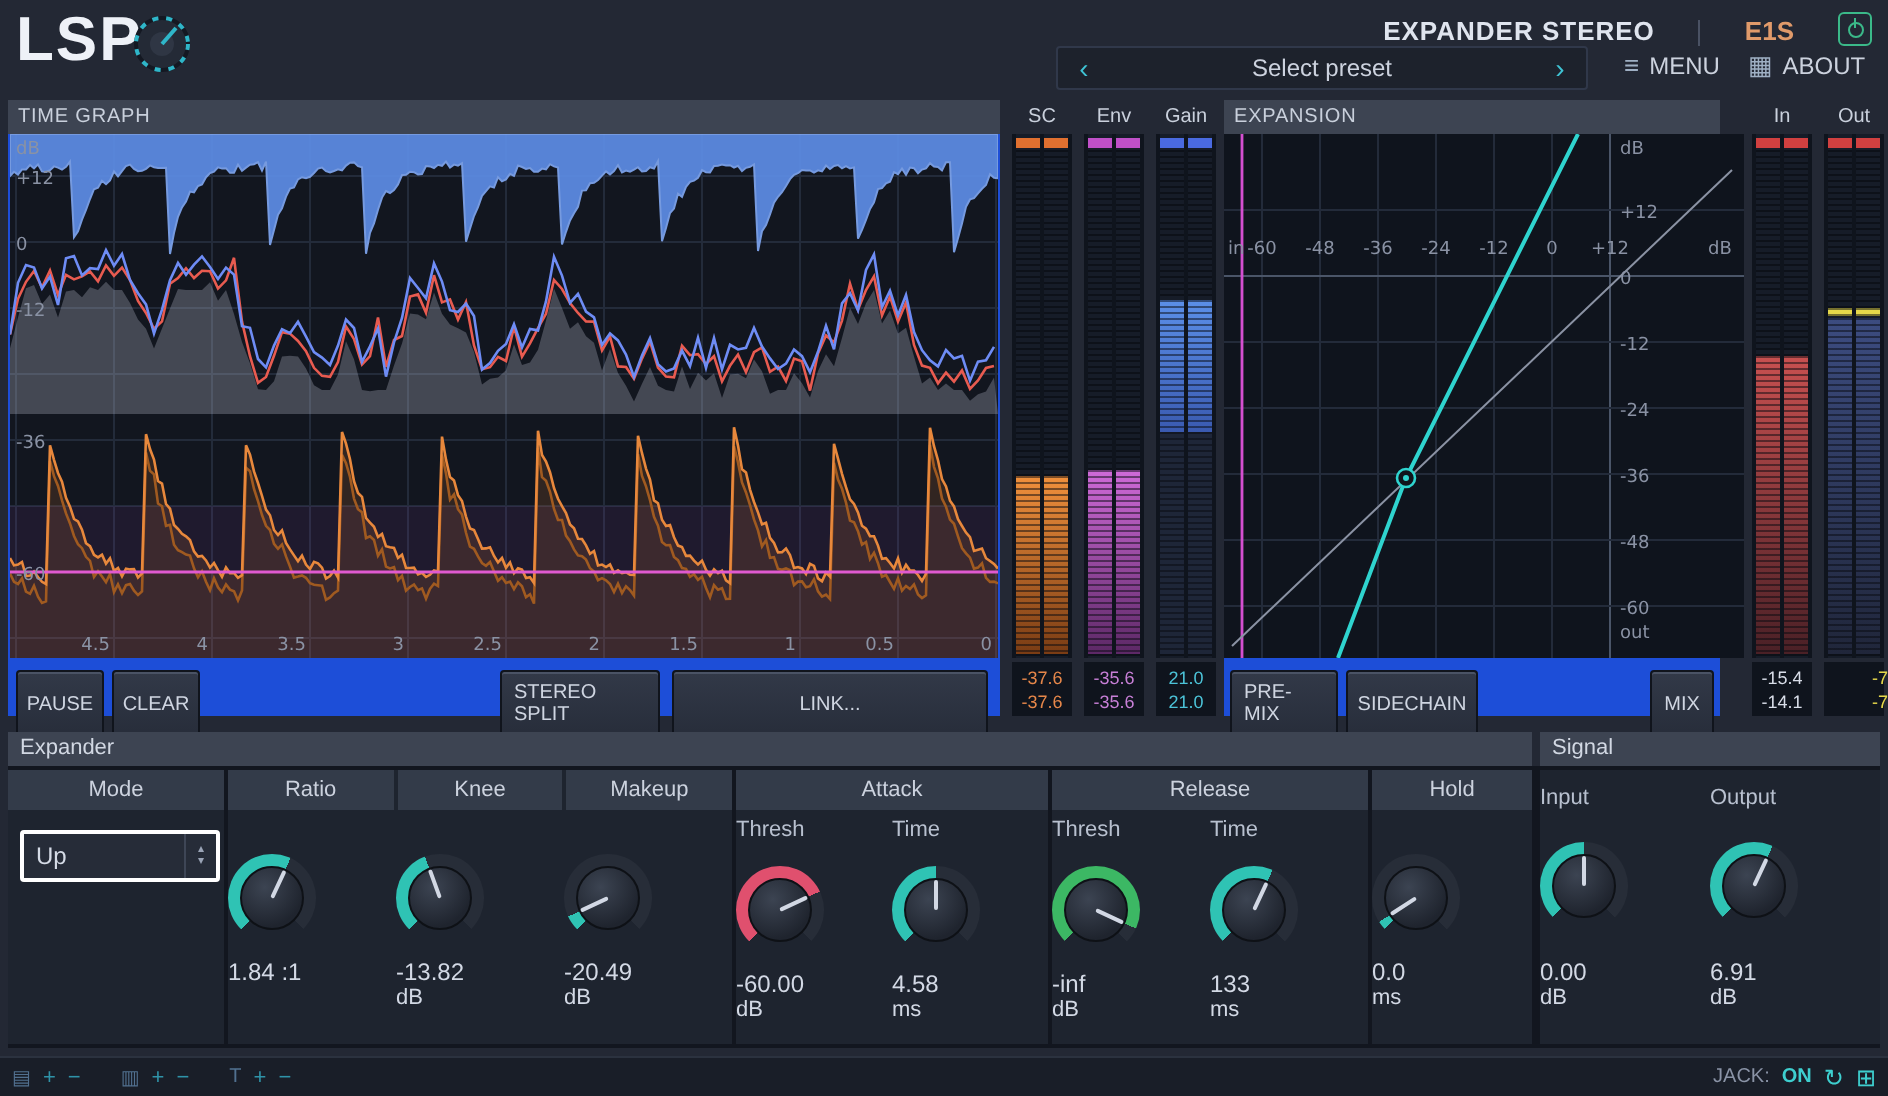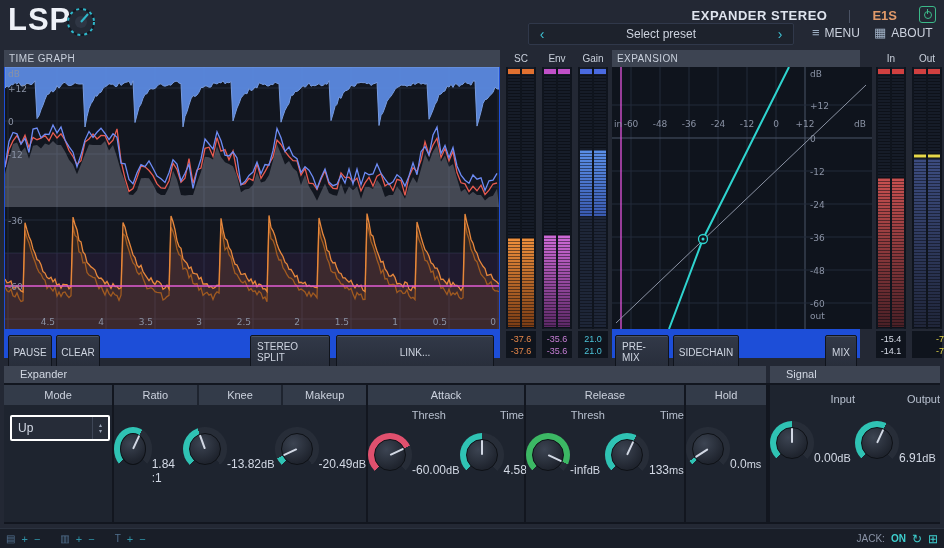--- a/index.html
+++ b/index.html
@@ -40,29 +40,29 @@
   .cap-sc{background:#e07030;} .cap-env{background:#c050c8;} .cap-gain{background:#4a6ae0;} .cap-io{background:#d04040;}
   .sc-fill{top:171px;height:89px;background:linear-gradient(#f0903c,#7a3c14);}
   .env-fill{top:168px;height:92px;background:linear-gradient(#cf6ad8,#5c2866);}
   .gain-fill{top:83px;height:66px;background:linear-gradient(#5b8fe8,#3a5ab0);}
   .gain-dim{top:149px;height:111px;background:#1e2638;}
   .in-fill{top:111px;height:149px;background:linear-gradient(#c85050,#4a2026);}
   .out-fill{top:92px;height:168px;background:linear-gradient(#3c4c80,#20263a);}
   .out-peak{top:87px;height:4px;background:#e6d84a;}
   .c-sc{color:#e6874a;} .c-env{color:#c77fd6;} .c-gain{color:#4cc3d8;} .c-in{color:#d8dde8;} .c-out{color:#e6d84a;padding-left:24px;}
   
-  .sect-head{position:absolute;height:17px;background:#3d4452;color:#d2d8e3;font-size:11px;line-height:17px;padding-left:16px;box-sizing:border-box;}
+  .sect-head{position:absolute;height:17px;background:#3d4452;color:#d2d8e3;font-size:11px;line-height:17px;padding-left:6px;box-sizing:border-box;}
   .subarea{position:absolute;left:4px;top:383px;width:936px;height:141px;background:#12161f;}
   .sub{position:absolute;top:385px;height:137px;background:#1e242f;box-sizing:border-box;}
   .subhead{display:flex;gap:2px;height:20px;}
   .hcell{flex:1;background:#333b49;font-size:11px;color:#ccd2de;text-align:center;line-height:20px;}
   .subrow{display:flex;height:14px;margin-top:4px;}
-  .subrow div{flex:1;text-align:right;font-size:11px;color:#b8c0cf;}
+  .subrow div{flex:1;text-align:left;font-size:11px;color:#b8c0cf;}
   .krow{display:flex;justify-content:space-around;}
-  .kcol{display:flex;flex-direction:row;align-items:flex-end;flex:1;}
+  .kcol{display:flex;flex-direction:column;align-items:flex-start;flex:1;}
   .knob{--arc:0deg;--col:#2fc3b4;position:relative;width:44px;height:44px;}
   .kring{position:absolute;inset:0;border-radius:50%;background:conic-gradient(from 225deg,var(--col) 0deg,var(--col) var(--arc),#272d38 var(--arc),#272d38 270deg,transparent 270deg);}
   .kbody{position:absolute;inset:6px;border-radius:50%;background:radial-gradient(circle at 38% 32%,#3c4452,#1f242e 72%);border:1px solid #0e1116;}
   .kptr{position:absolute;left:calc(50% - 1px);top:50%;width:2px;height:15px;border-radius:1px;background:#d2d8e4;transform-origin:50% 0;transform:rotate(calc(45deg + var(--arc)));}
   .kval{font-size:12px;color:#d3d9e5;margin-top:8px;height:14px;}
   .kunit{font-size:11px;color:#d3d9e5;height:13px;}
   .mt22{margin-top:22px;} .mt10{margin-top:10px;} .mt14{margin-top:14px;}
   .dropdown{position:absolute;left:6px;top:30px;width:96px;height:22px;background:#262c38;border:2px solid #ffffff;border-radius:2px;display:flex;align-items:center;}
   .dd-text{flex:1;padding-left:6px;font-size:12px;color:#d5dbe6;}
   .dd-spin{width:15px;align-self:stretch;border-left:1px solid #3e4656;display:flex;flex-direction:column;align-items:center;justify-content:center;font-size:6px;line-height:6px;color:#9aa4b6;}

